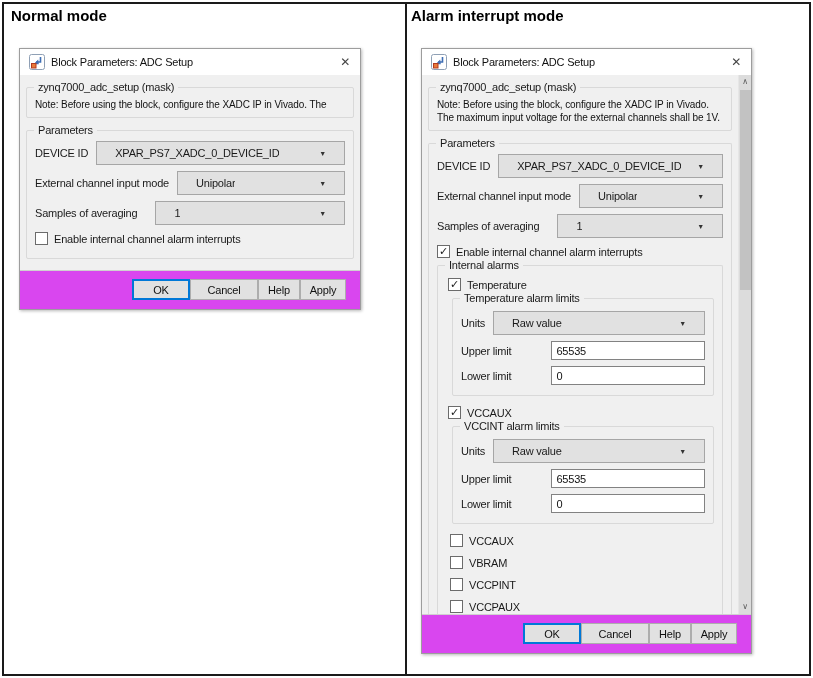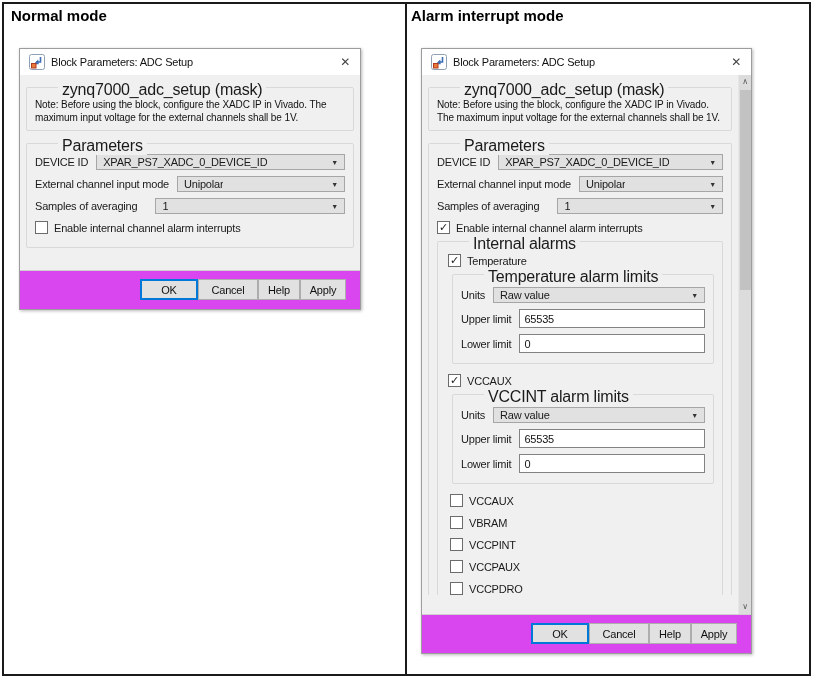--- a/index.html
+++ b/index.html
@@ -27,50 +27,50 @@
   .scrollwrap { flex: 1; display: flex; overflow: hidden; }
   .scrollwrap .content { flex: 1; }
   .scrollbar { flex: none; width: 13px; background: #dcdcdc; border-left: 1px solid #e6e6e6;
                display: flex; flex-direction: column; align-items: center; position: relative; }
   .scroll-arrow { font-size: 8px; color: #5a5a5a; line-height: 14px; height: 14px; width: 100%; text-align: center; }
   .scroll-arrow.down { position: absolute; bottom: 0; }
   .scroll-thumb { position: absolute; top: 15px; left: 1px; width: 11px; height: 200px; background: #c2c2c2; }
 
   
   .group { position: relative; border: 1px solid #d9d9d9; border-radius: 2px; margin-top: 8px; padding: 10px 8px 6px 8px; }
-  .group > .legend { position: absolute; top: -7px; left: 7px; background: #f0f0f0; padding: 0 4px; font-size: 16px; color: #1a1a1a; white-space: nowrap; margin-left: 24px; }
+  .group > .legend { position: absolute; top: -7px; left: 7px; background: #f0f0f0; padding: 0 4px; font-size: 11px; color: #1a1a1a; white-space: nowrap; }
   .group.cut-bottom { border-bottom: none; border-bottom-left-radius: 0; border-bottom-right-radius: 0; padding-bottom: 0; }
 
   .note-line { font-size: 10px; letter-spacing: -0.1px; line-height: 13px; white-space: nowrap; overflow: hidden; color: #111; }
 
   
   .row { display: flex; align-items: center; gap: 8px; margin-bottom: 6px; }
   .lbl { white-space: nowrap; }
-  .combo { flex: 1; height: 16px; background: #e1e1e1; border: 1px solid #a6a6a6;
-           display: flex; align-items: center; justify-content: space-between; padding: 0 6px; min-width: 0; }
+  .combo { flex: 1; height: 24px; background: #e1e1e1; border: 1px solid #a6a6a6;
+           display: flex; align-items: center; justify-content: space-between; padding: 0 18px; min-width: 0; }
   .combo-val { white-space: nowrap; overflow: hidden; }
   .combo-arrow { font-size: 7px; color: #333; flex: none; margin-left: 4px; }
   .txt { flex: 1; height: 19px; background: #fff; border: 1px solid #828282; font-family: "Liberation Sans", sans-serif;
-         font-size: 11px; letter-spacing: -0.2px; padding: 0 4px; color: #111; min-width: 0; }
+         font-size: 11px; letter-spacing: -0.2px; padding: 0 4px; color: #111; min-width: 0; margin-left: 32px; }
 
   .chkrow { display: flex; align-items: center; gap: 6px; margin: 7px 0 7px 0; }
   .checkbox { flex: none; width: 13px; height: 13px; background: #fff; border: 1px solid #6b6b6b;
               font-size: 11px; line-height: 11px; text-align: center; color: #1a1a1a; }
   .chkrow.channel { margin: 0 0 9px 2px; }
 
   .limits { margin: 4px 0 10px 4px; padding: 12px 8px 4px 8px; }
   .alarms-body { padding-left: 2px; }
 
   
   .buttons { flex: none; display: flex; justify-content: flex-end; align-items: center; 
              padding: 8px 14px 9px 8px; border-top: 1px solid #d0d0d0; background: #d946ef; }
   .btn { height: 21px; background: #e1e1e1; border: 1px solid #adadad; font-family: "Liberation Sans", sans-serif;
          font-size: 11px; letter-spacing: -0.2px; color: #111; padding: 0 6px; }
   .btn.ok { width: 58px; border: 2px solid #0078d7; }
-  .btn.cancel { width: 60px; }
+  .btn.cancel { width: 68px; }
   .btn.help { width: 42px; }
   .btn.apply { width: 46px; }
 
   .app-icon { flex: none; width: 16px; height: 16px; }
 </style>
 </head>
 <body>
 
 <div class="page">
   <div class="v-divider"></div>
@@ -86,21 +86,20 @@
         <rect x="2.5" y="9.5" width="4.5" height="4.5" fill="#e8793a" stroke="#b03a20"></rect>
       </svg>
       <span class="title-text">Block Parameters: ADC Setup</span>
       <span class="close-btn">✕</span>
     </div>
 
     <div class="content">
       <div class="group">
         <span class="legend">zynq7000_adc_setup (mask)</span>
         <div class="note-line">Note: Before using the block, configure the XADC IP in Vivado. The</div>
-        <div class="note-line">maximum input voltage for the external channels shall be 1V.</div>
       </div>
 
       <div class="group" style="margin-top:12px;">
         <span class="legend">Parameters</span>
 
         <div class="row">
           <span class="lbl">DEVICE ID</span>
           <div class="combo">
             <span class="combo-val">XPAR_PS7_XADC_0_DEVICE_ID</span>
             <span class="combo-arrow">▼</span>

